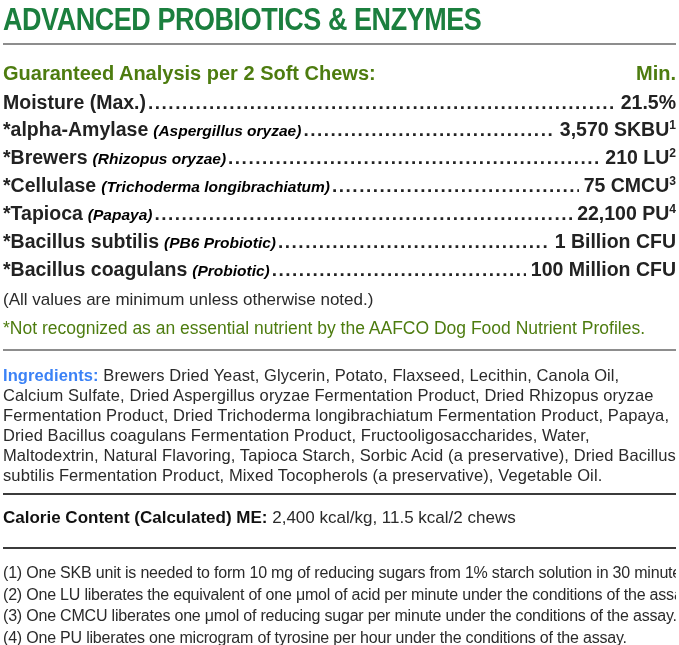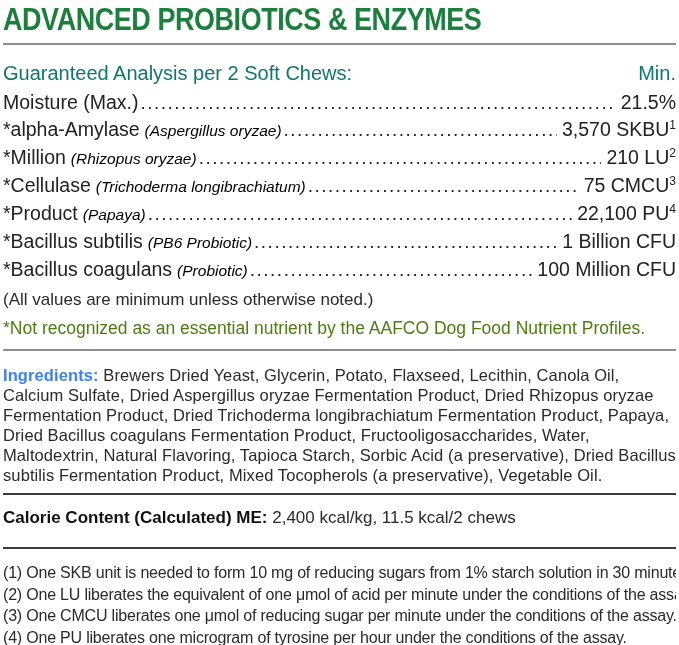--- a/index.html
+++ b/index.html
@@ -31,26 +31,26 @@
   .rule-light{background:var(--rule-light);}
   .rule-dark{background:var(--rule-dark);}
   .rule1{margin-top:9px;}
   .rule2{margin-top:10px;}
   .rule3{margin-top:8px;}
   .rule4{margin-top:19px;}
 
   
   .ga-head{
     margin-top:16px;display:flex;justify-content:space-between;align-items:baseline;
-    font-size:20px;line-height:24px;font-weight:normal;color:#0f766e;
+    font-size:20px;line-height:24px;font-weight:bold;color:#4d7c0f;
   }
   .ga-rows{margin-top:4px;}
   .ga-row{
     display:flex;align-items:baseline;
-    font-size:19.5px;line-height:27px;white-space:nowrap;color:#222;
+    font-size:19.5px;line-height:27px;white-space:nowrap;color:#222;font-weight:bold;
   }
   .ga-name{flex:0 0 auto;}
   .ga-sub{flex:0 0 auto;font-style:italic;font-size:15.5px;margin-left:5px;color:#000000;}
   .ga-sub:empty{margin-left:0;}
   .ga-dots{flex:1 1 auto;overflow:hidden;margin:0 5px 0 2px;}
   .ga-dots::before{
     content:"......................................................................................................................................................";
     letter-spacing:1.5px;font-size:19px;color:#222;
   }
   .ga-value{flex:0 0 auto;text-align:left;}
@@ -101,35 +101,35 @@
     </div>
 
     <div class="ga-row">
       <span class="ga-name">*alpha-Amylase</span>
       <span class="ga-sub">(Aspergillus oryzae)</span>
       <span class="ga-dots"></span>
       <span class="ga-value"><span>3,570 SKBU</span><sup>1</sup></span>
     </div>
 
     <div class="ga-row">
-      <span class="ga-name">*Million</span>
+      <span class="ga-name">*Brewers</span>
       <span class="ga-sub">(Rhizopus oryzae)</span>
       <span class="ga-dots"></span>
       <span class="ga-value"><span>210 LU</span><sup>2</sup></span>
     </div>
 
     <div class="ga-row">
       <span class="ga-name">*Cellulase</span>
       <span class="ga-sub">(Trichoderma longibrachiatum)</span>
       <span class="ga-dots"></span>
       <span class="ga-value"><span>75 CMCU</span><sup>3</sup></span>
     </div>
 
     <div class="ga-row">
-      <span class="ga-name">*Product</span>
+      <span class="ga-name">*Tapioca</span>
       <span class="ga-sub">(Papaya)</span>
       <span class="ga-dots"></span>
       <span class="ga-value"><span>22,100 PU</span><sup>4</sup></span>
     </div>
 
     <div class="ga-row">
       <span class="ga-name">*Bacillus subtilis</span>
       <span class="ga-sub">(PB6 Probiotic)</span>
       <span class="ga-dots"></span>
       <span class="ga-value"><span>1 Billion CFU</span><sup></sup></span>

